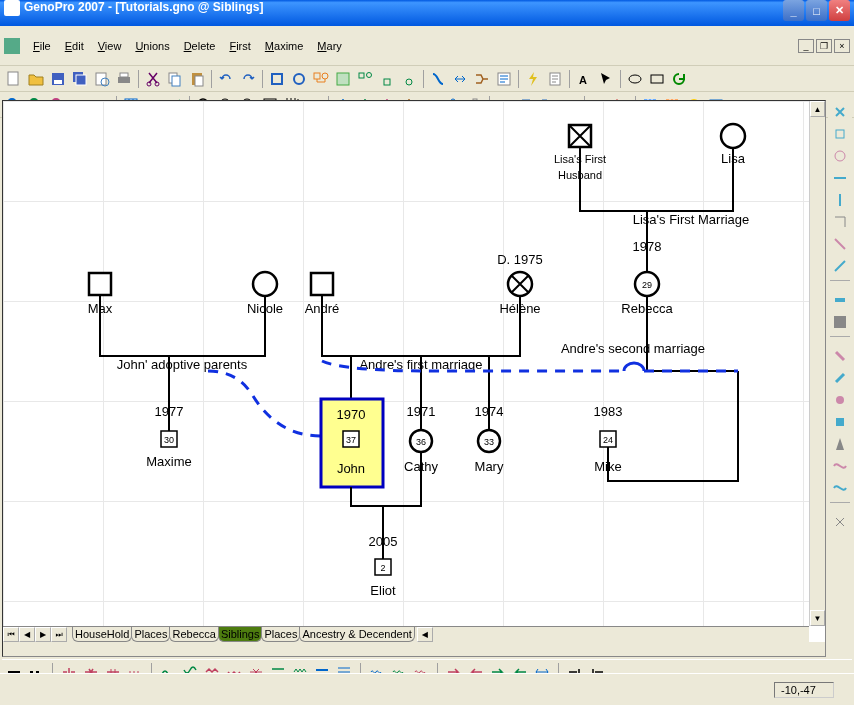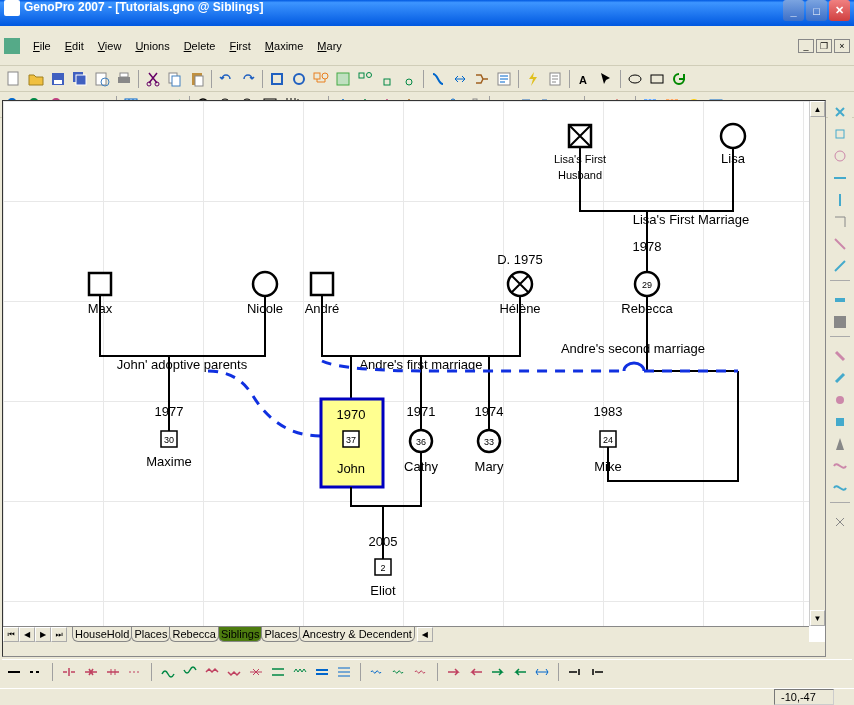--- a/index.html
+++ b/index.html
@@ -51,21 +51,21 @@
 .tab { padding: 1px 2px; background: #ece9d8; border: 1px solid #888; border-top: none; border-radius: 0 0 6px 6px; margin-left: -1px; font-size: 11px; }
 .tab.active { background: #4d7c0f; font-weight: normal; }
 
 .scrollbar-h { position: absolute; bottom: 0; left: 0; right: 0; height: 14px; background: #ece9d8; }
 
 .right-toolbar { position: absolute; top: 100px; right: 2px; width: 24px; bottom: 48px; background: #ece9d8; display: flex; flex-direction: column; gap: 2px; padding: 2px; }
 .rtb-btn { width: 20px; height: 20px; display: flex; align-items: center; justify-content: center; }
 
 .bottom-toolbar { position: absolute; bottom: 22px; left: 2px; right: 2px; height: 24px; background: #ece9d8; display: flex; align-items: center; padding: 0 4px; gap: 6px; border-top: 1px solid #fff; overflow: hidden; }
 
-.statusbar { position: absolute; bottom: 0; left: 0; right: 0; height: 17px; background: #ece9d8; border-top: 1px solid #fff; display: flex; align-items: center; }
+.statusbar { position: absolute; bottom: 0; left: 0; right: 0; height: 32px; background: #ece9d8; border-top: 1px solid #fff; display: flex; align-items: center; }
 .status-coord { margin-left: auto; border: 1px inset #ccc; padding: 1px 6px; margin-right: 20px; min-width: 60px; }
 </style>
 </head>
 <body>
 
 <div class="titlebar">
   <div class="titlebar-icon"></div>
   <div class="titlebar-text">GenoPro 2007 - [Tutorials.gno @ Siblings]</div>
   <div class="titlebar-btns">
     <div class="titlebar-btn tb-min">_</div>

